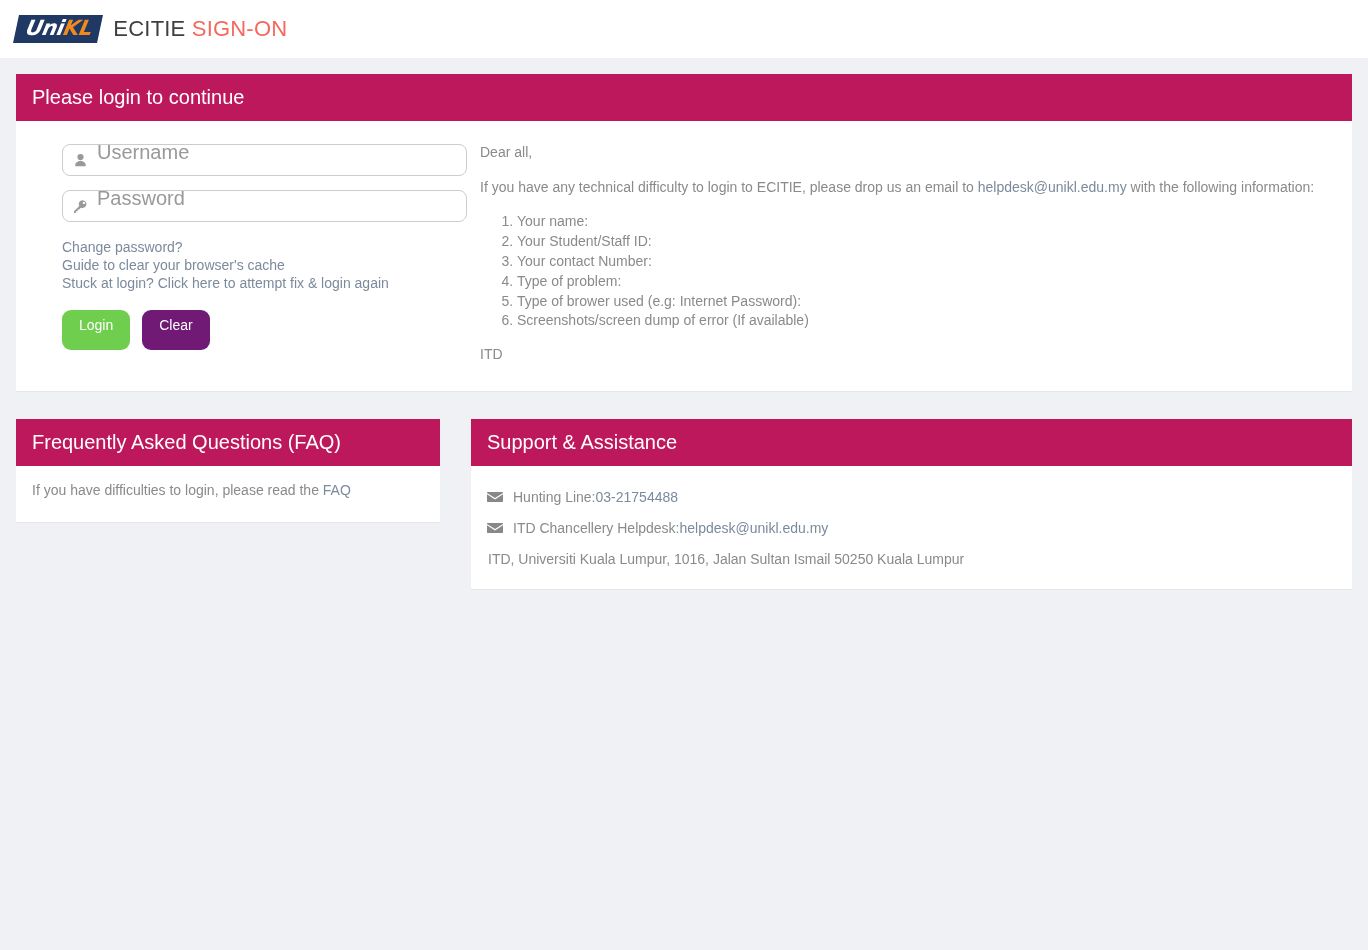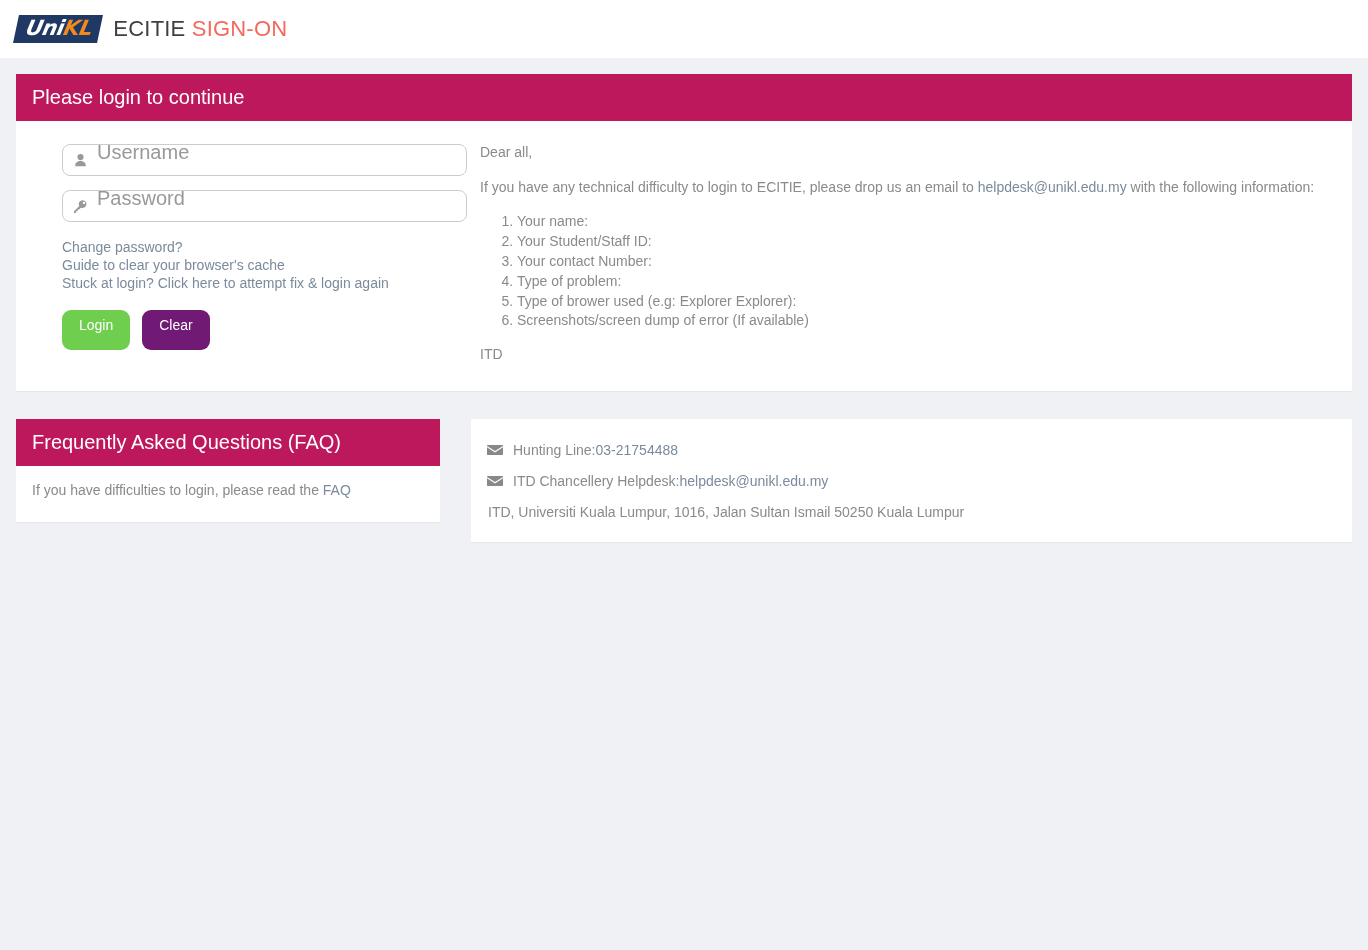--- a/index.html
+++ b/index.html
@@ -242,37 +242,38 @@
       </div>
 
       <div class="login-right notice">
         <p>Dear all,</p>
         <p><span>If you have any technical difficulty to login to ECITIE, please drop us an email to </span><a href="#">helpdesk@unikl.edu.my</a><span> with the following information:</span></p>
         <ol>
           <li>Your name:</li>
           <li>Your Student/Staff ID:</li>
           <li>Your contact Number:</li>
           <li>Type of problem:</li>
-          <li>Type of brower used (e.g: Explorer Explorer):</li>
+          <li>Type of brower used (e.g: Internet Password):</li>
           <li>Screenshots/screen dump of error (If available)</li>
         </ol>
         <p class="sig">ITD</p>
       </div>
 
     </div>
   </div>
 
   <div class="bottom-row">
 
     <div class="panel faq-panel">
       <div class="panel-head">Frequently Asked Questions (FAQ)</div>
       <div class="faq-body"><span>If you have difficulties to login, please read the </span><a href="#">FAQ</a></div>
     </div>
 
     <div class="panel support-panel">
+      <div class="panel-head">Support &amp; Assistance</div>
       <div class="support-body">
 
         <div class="support-line">
           <span class="mi">
             <svg width="16" height="12" viewBox="0 0 16 12" fill="#888888" aria-hidden="true">
               <path d="M0.6 1.1h14.8a.6.6 0 0 1 .6.6v.25L8 7.1.0 1.95V1.7a.6.6 0 0 1 .6-.6z"></path>
               <path d="M0 3.35 8 8.5l8-5.15v6.95a.6.6 0 0 1-.6.6H.6a.6.6 0 0 1-.6-.6z"></path>
             </svg>
           </span>
           <span>Hunting Line: </span>

